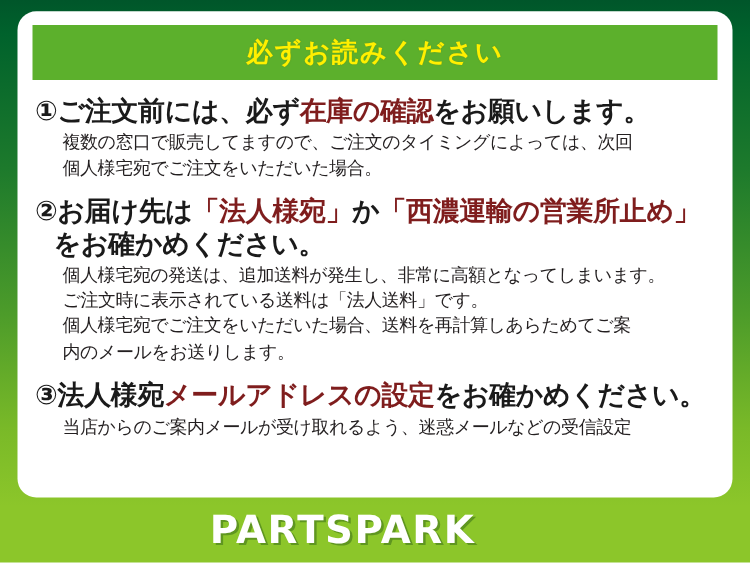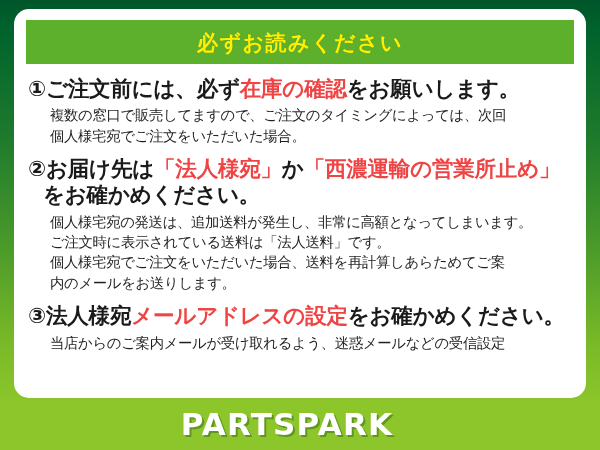--- a/index.html
+++ b/index.html
@@ -69,54 +69,53 @@
 
   .head {
     color: #1a1a1a;
     font-size: 21.5px;
     font-weight: bold;
     line-height: 1.22;
     letter-spacing: -0.2px;
     white-space: nowrap;
   }
   .head .num { margin-right: 0px; }
-  .head .hl { color: #ef4444; }
+  .head .hl { color: #7f1d1d; }
 
   .head-line2 {
     color: #1a1a1a;
     font-size: 21.5px;
     font-weight: bold;
     line-height: 1.22;
     letter-spacing: -0.2px;
     padding-left: 15px;
     white-space: nowrap;
   }
 
   .sub {
     color: #231f20;
     font-size: 14.4px;
     line-height: 1.42;
     letter-spacing: -0.35px;
     padding-left: 22px;
     margin-top: 3px;
     white-space: nowrap;
   }
-  .sub .ln { display: block; }
+  .sub .ln { display: block; font-family: Liberation Mono, monospace; }
 
   
   #footer {
     position: absolute;
     left: 0;
     bottom: 0;
     width: 548px;
     height: 52px;
     display: flex;
     align-items: center;
     justify-content: center;
-    padding-left: 13px;
   }
   #brand {
     color: #ffffff;
     font-size: 31px;
     font-weight: bold;
     letter-spacing: 1.2px;
     font-family: "DejaVu Sans", "Liberation Sans", sans-serif;
     text-shadow: 2px 2px 0 rgba(40,90,20,.45);
   }
 </style>

